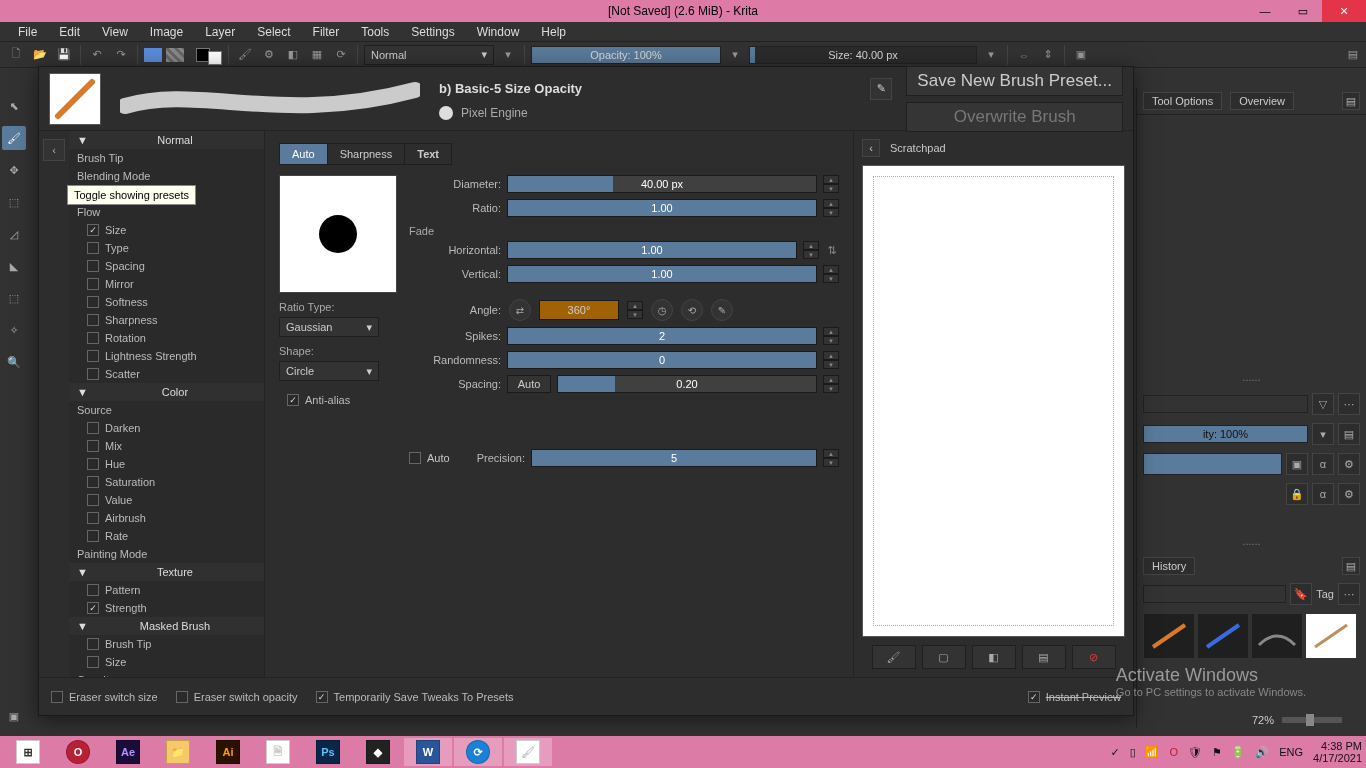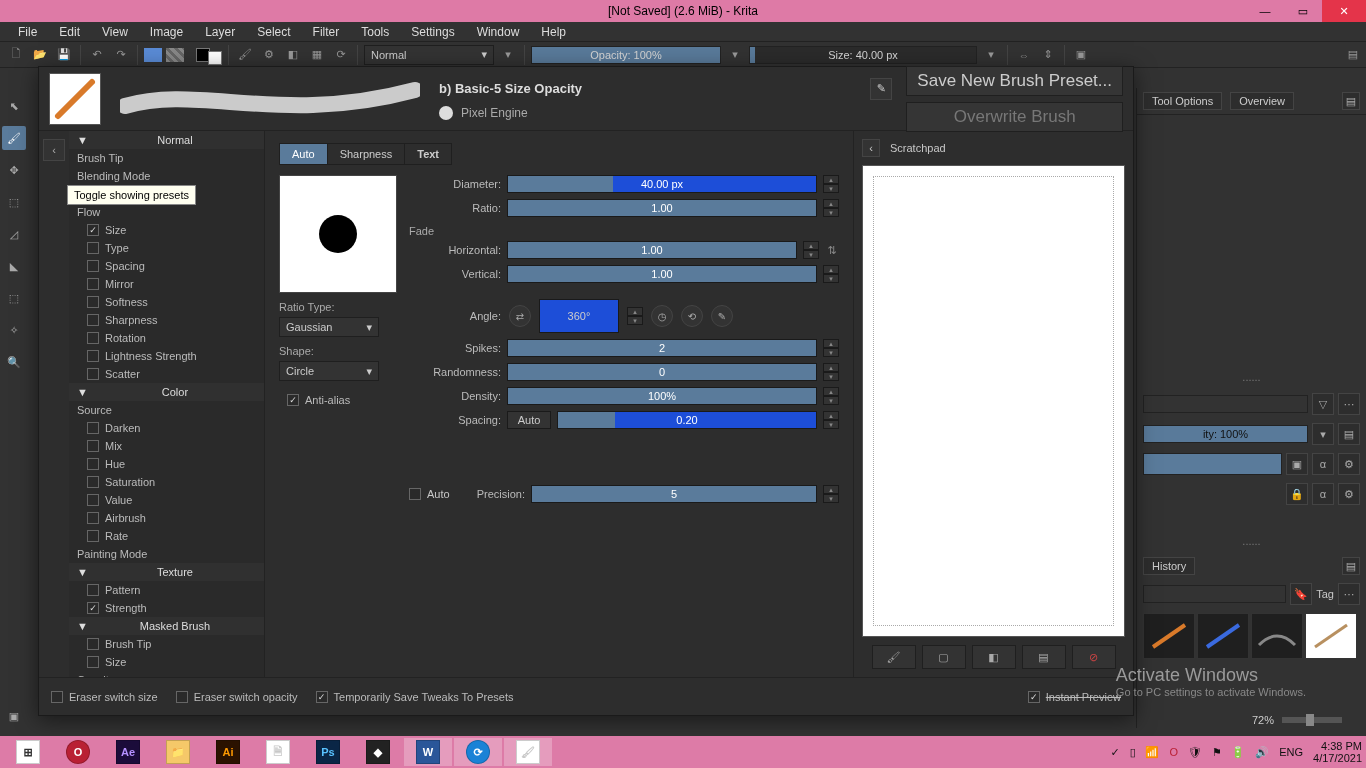--- a/index.html
+++ b/index.html
@@ -72,36 +72,36 @@
 .tooltip { position:absolute; left:28px; top:118px; background:#fffff0; color:#000; border:1px solid #888; padding:3px 6px; font-size:11px; z-index:50; white-space:nowrap; }
 
 .be-settings { flex:1; padding:12px 14px; overflow:auto; }
 .tabs3 { display:inline-flex; border:1px solid #1f1f1f; margin-bottom:10px; }
 .tab3 { padding:4px 12px; font-size:11px; background:#2d2d2d; color:#ccc; border-right:1px solid #1f1f1f; }
 .tab3.active { background:#5a7b9b; color:#fff; }
 .tab3:last-child { border-right:none;font-weight:bold; }
 
 .row { display:flex; align-items:center; margin-bottom:6px; gap:6px; }
 .lbl { width:92px; text-align:right; color:#bbb; font-size:11px; }
-.slider { flex:1; height:18px; background:#1d4ed8; border:1px solid #1a1a1a; position:relative; display:flex; align-items:center; justify-content:center; }
+.slider { flex:1; height:18px; background:#404040; border:1px solid #1a1a1a; position:relative; display:flex; align-items:center; justify-content:center; }
 .slider .fill { position:absolute; left:0; top:0; bottom:0; background:#5a7b9b; }
 .slider .val { position:relative; z-index:1; color:#fff; font-size:11px; }
 .spin { width:16px; display:flex; flex-direction:column; }
 .spin div { height:9px; background:#333; border:1px solid #1a1a1a; font-size:7px; text-align:center; line-height:7px; color:#888; }
 
 .tip-preview { width:118px; height:118px; background:#fff; border:1px solid #444; display:flex; align-items:center; justify-content:center; margin-right:10px; }
 .circle-black { width:38px; height:38px; border-radius:50%; background:#000; }
 .two-col { display:flex; align-items:flex-start; }
 .left-col { width:130px; }
 .right-col { flex:1; }
 .sec-label { color:#aaa; font-size:11px; margin:8px 0 4px; }
 .dropdown { height:20px; background:#333; border:1px solid #1f1f1f; display:flex; align-items:center; justify-content:space-between; padding:0 6px; font-size:11px; color:#ccc; width:100px; }
 
 .angle-row { display:flex; align-items:center; gap:8px; }
-.angle-input { width:80px; height:34px; background:#1d4ed8; border:1px solid #1a1a1a; text-align:center; font-size:11px; color:#ccc; display:flex; align-items:center; justify-content:center; }
+.angle-input { width:80px; height:20px; background:#a16207; border:1px solid #1a1a1a; text-align:center; font-size:11px; color:#ccc; display:flex; align-items:center; justify-content:center; }
 .round-btn { width:22px; height:22px; border:1px solid #444; border-radius:50%; background:#333; display:flex; align-items:center; justify-content:center; color:#aaa; font-size:10px; }
 
 
 .be-scratch { width:280px; border-left:1px solid #222; padding:8px; display:flex; flex-direction:column; }
 .scratch-hdr { display:flex; align-items:center; gap:10px; margin-bottom:8px; }
 .scratch-hdr .back { width:18px; height:18px; border:1px solid #444; background:#333; display:flex; align-items:center; justify-content:center; }
 .scratch-canvas { flex:1; background:#fff; border:1px solid #555; position:relative; }
 .scratch-canvas .inner { position:absolute; inset:10px; border:1px dotted #aaa; }
 .scratch-tools { display:flex; gap:6px; margin-top:8px; justify-content:center; }
 .st-btn { width:44px; height:24px; border:1px solid #1f1f1f; background:#333; display:flex; align-items:center; justify-content:center; color:#aaa; }
@@ -547,31 +547,20 @@
             <div class="slider">
                 <div class="fill" style="width:100%"></div>
                 <div class="val">0</div>
               </div>
             <div class="spin">
                 <div>▴</div>
                 <div>▾</div>
               </div>
           </div>
           <div class="row">
-            <div class="lbl">Density:</div>
-            <div class="slider">
-                <div class="fill" style="width:100%"></div>
-                <div class="val">100%</div>
-              </div>
-            <div class="spin">
-                <div>▴</div>
-                <div>▾</div>
-              </div>
-          </div>
-          <div class="row">
             <div class="lbl">Spacing:</div>
             <div style="width:44px;height:18px;background:#333;border:1px solid #1a1a1a;display:flex;align-items:center;justify-content:center;font-size:11px;color:#ccc">Auto</div>
             <div class="slider">
                 <div class="fill" style="width:22%"></div>
                 <div class="val">0.20</div>
               </div>
             <div class="spin">
                 <div>▴</div>
                 <div>▾</div>
               </div>

